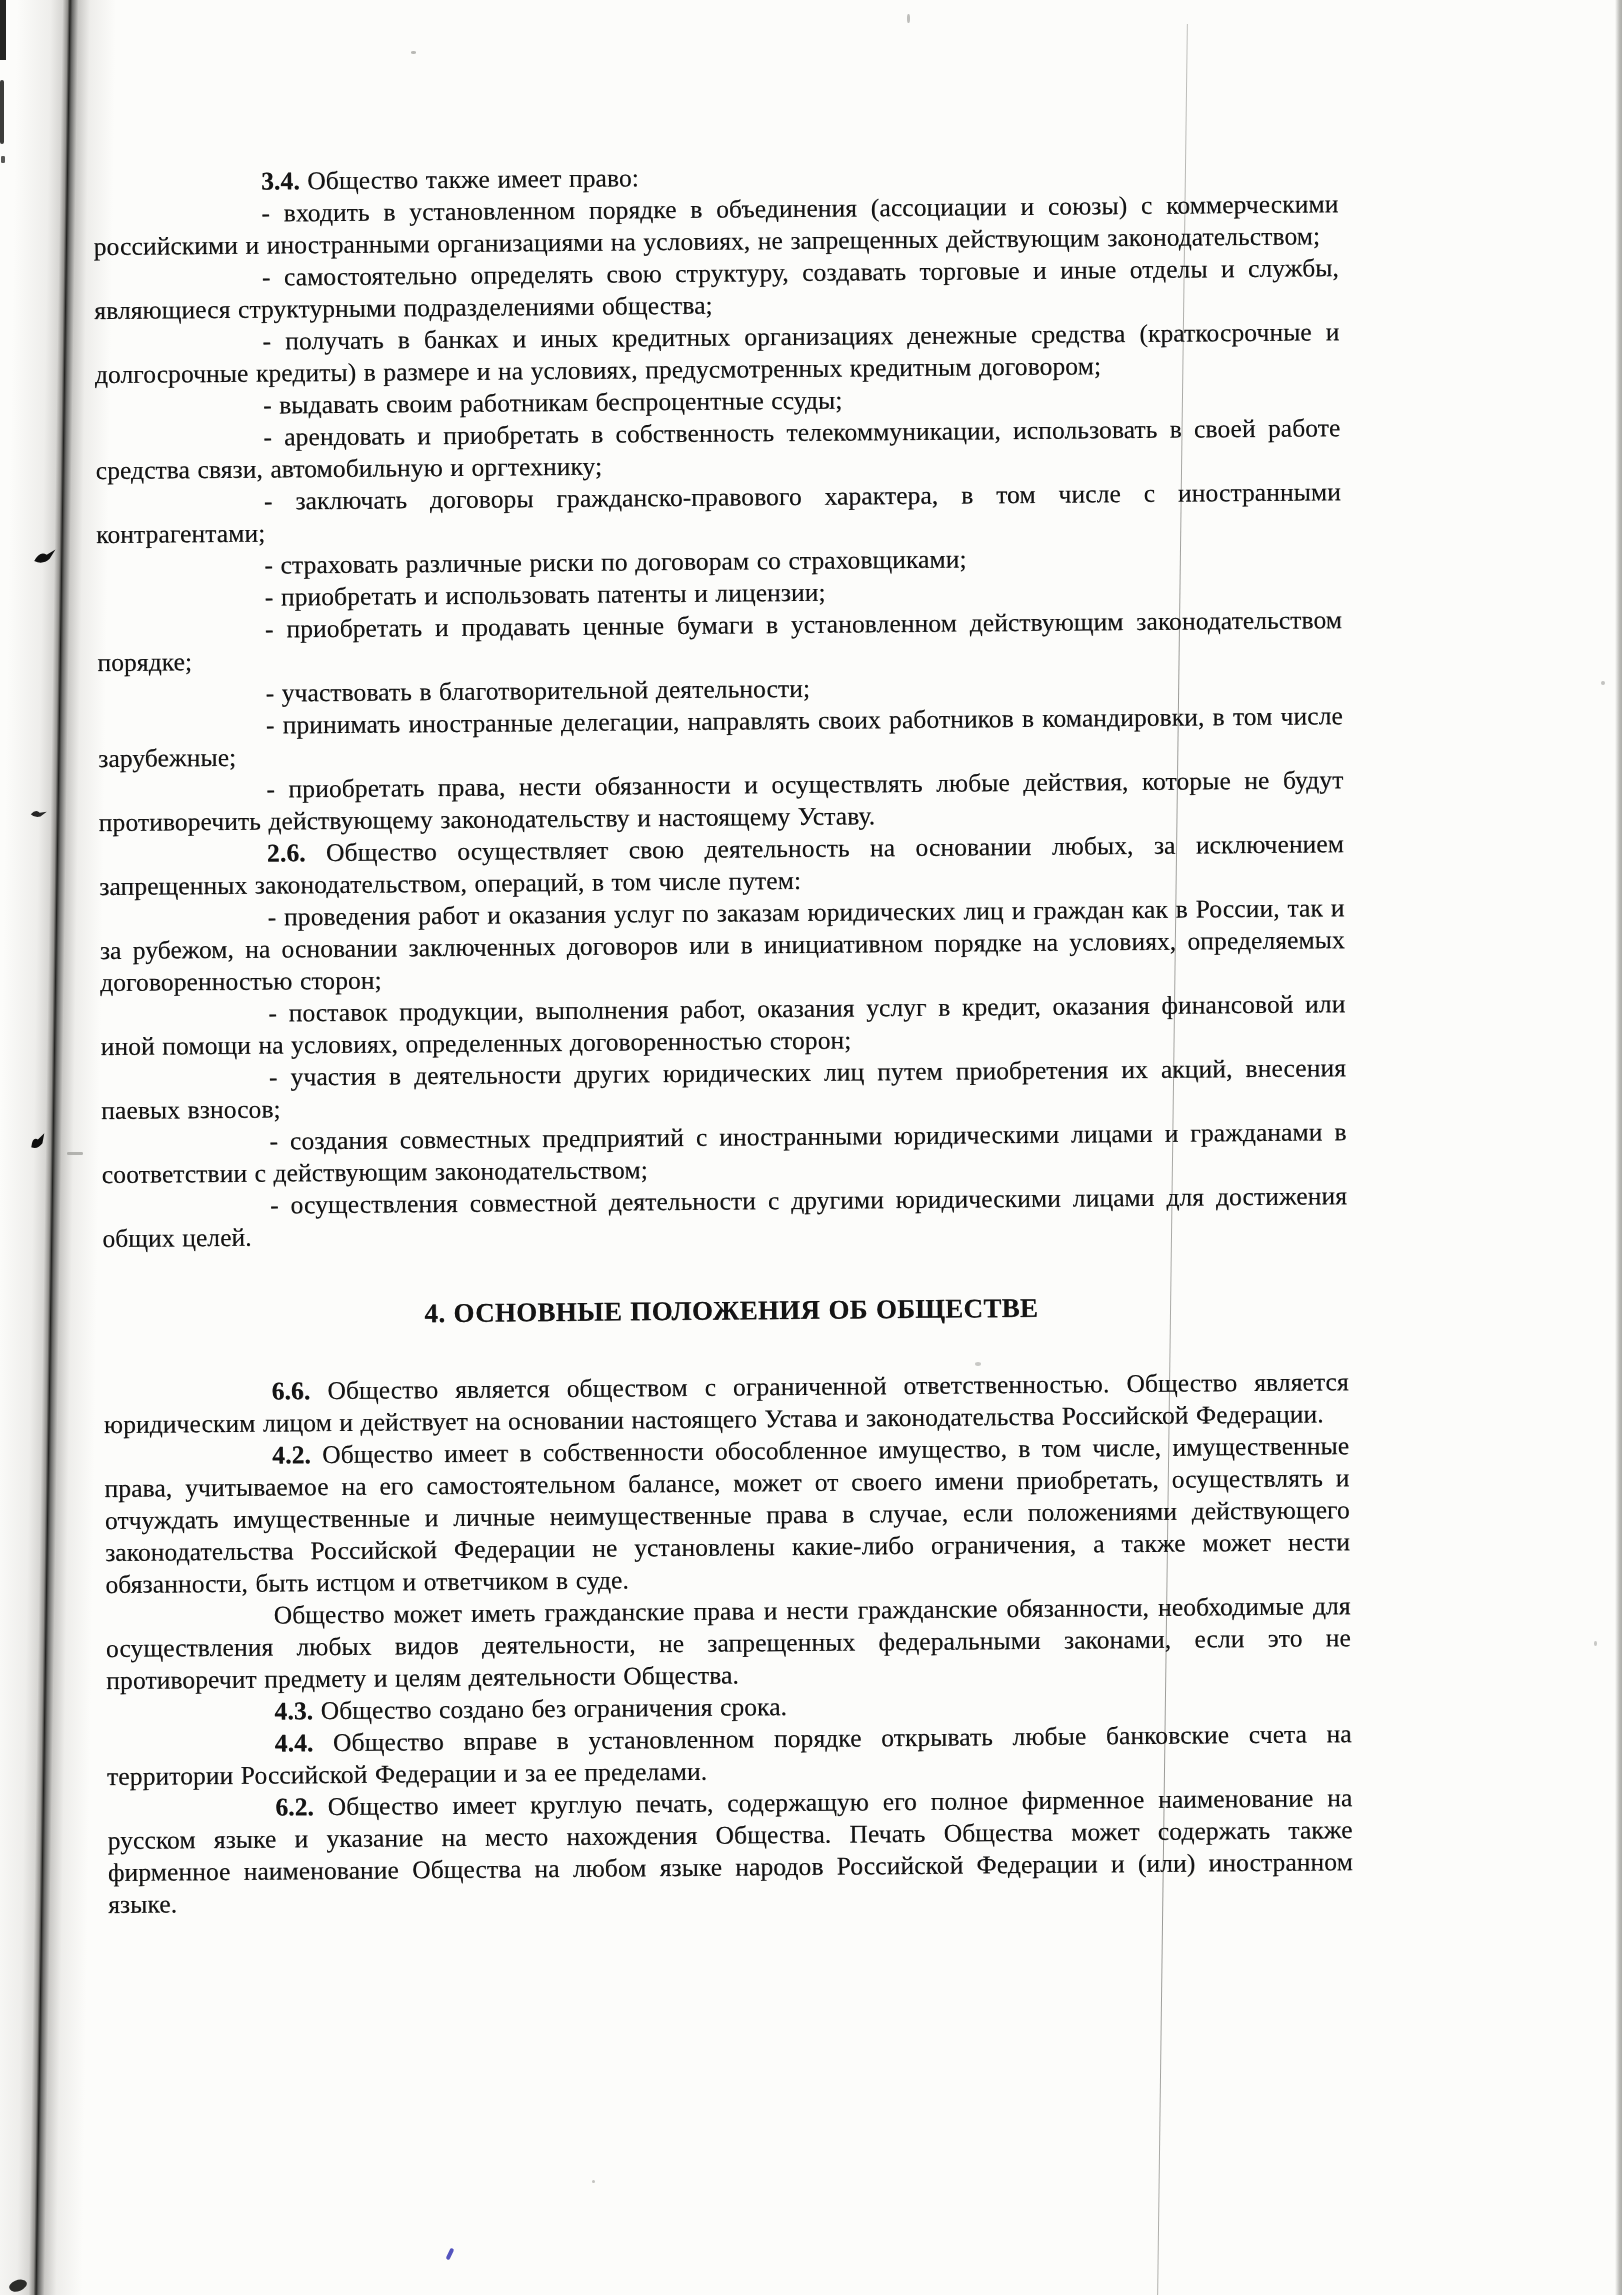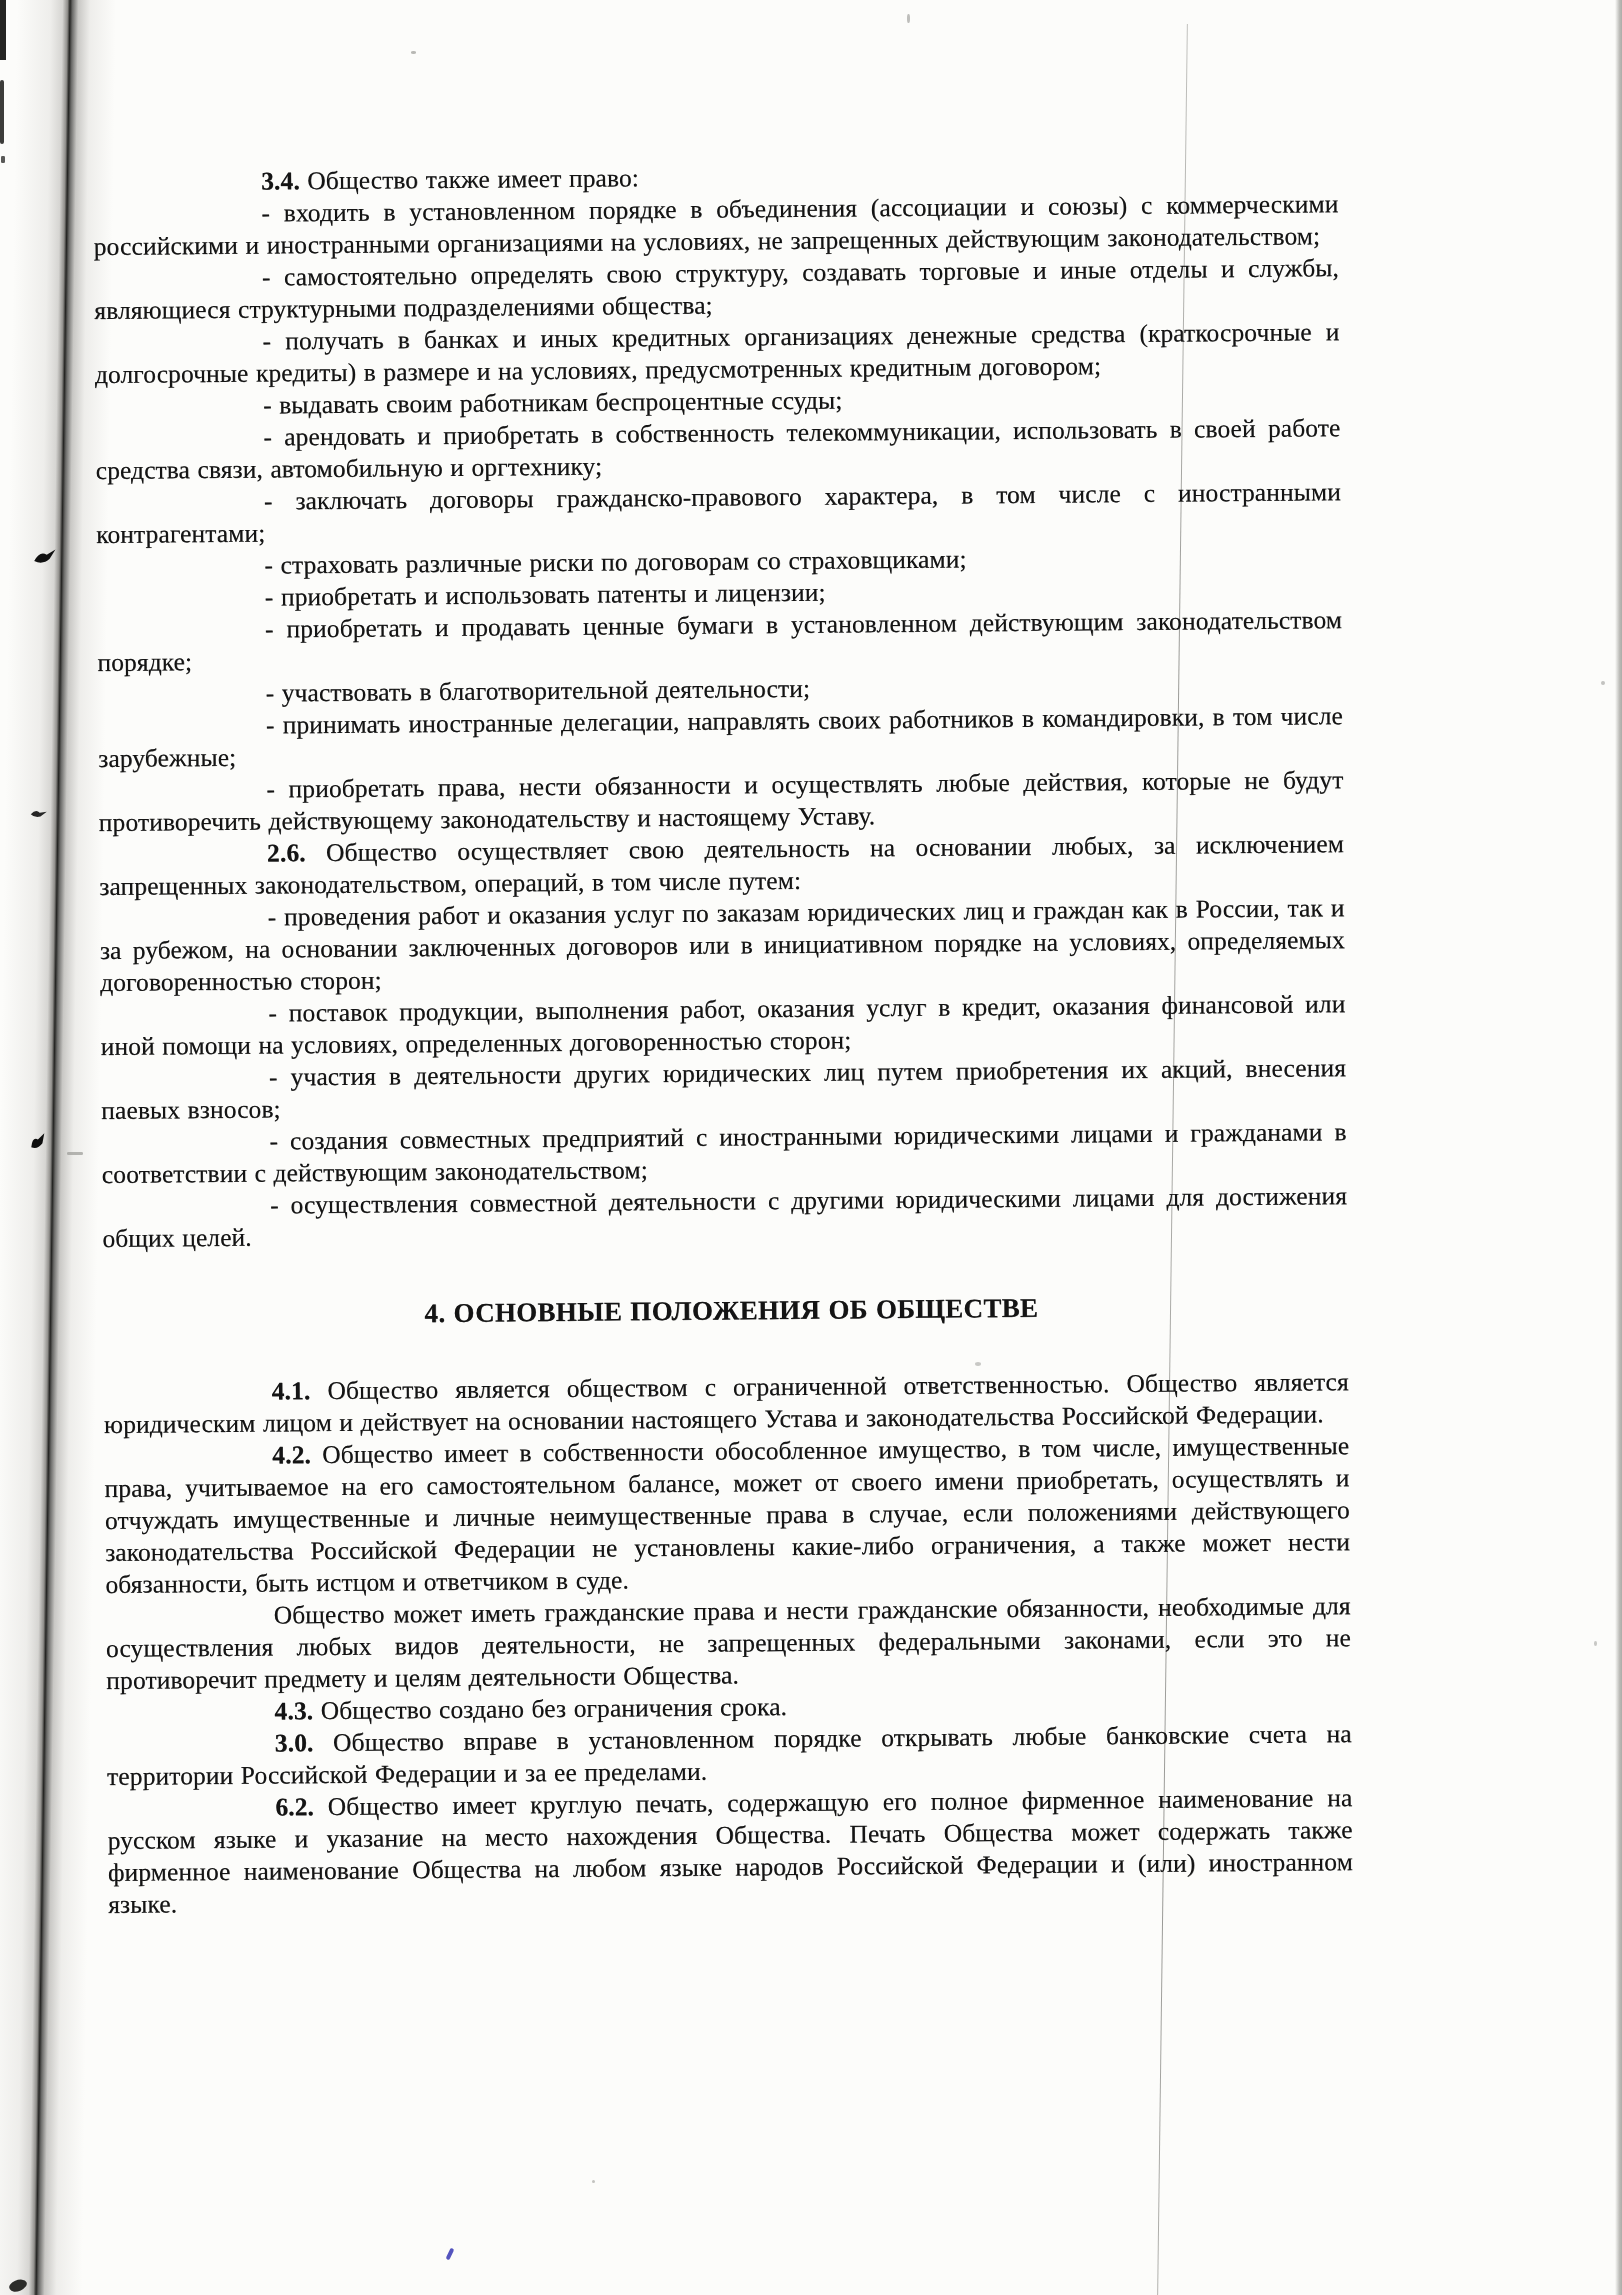--- a/index.html
+++ b/index.html
@@ -133,21 +133,21 @@
     <p class="para"><span>- приобретать права, нести обязанности и осуществлять любые действия, которые не будут противоречить действующему законодательству и настоящему Уставу.</span></p>
     <p class="para"><b class="num">2.6.</b><span> Общество осуществляет свою деятельность на основании любых, за исключением запрещенных законодательством, операций, в том числе путем:</span></p>
     <p class="para"><span>- проведения работ и оказания услуг по заказам юридических лиц и граждан как в России, так и за рубежом, на основании заключенных договоров или в инициативном порядке на условиях, определяемых договоренностью сторон;</span></p>
     <p class="para"><span>- поставок продукции, выполнения работ, оказания услуг в кредит, оказания финансовой или иной помощи на условиях, определенных договоренностью сторон;</span></p>
     <p class="para"><span>- участия в деятельности других юридических лиц путем приобретения их акций, внесения паевых взносов;</span></p>
     <p class="para"><span>- создания совместных предприятий с иностранными юридическими лицами и гражданами в соответствии с действующим законодательством;</span></p>
     <p class="para"><span>- осуществления совместной деятельности с другими юридическими лицами для достижения общих целей.</span></p>
 
     <h2 class="heading">4. ОСНОВНЫЕ ПОЛОЖЕНИЯ ОБ ОБЩЕСТВЕ</h2>
 
-    <p class="para"><b class="num">4.1.</b><span> Общество является обществом с ограниченной ответственностью. Общество является юридическим лицом и действует на основании настоящего Устава и законодательства Российской Федерации.</span></p>
+    <p class="para"><b class="num">6.6.</b><span> Общество является обществом с ограниченной ответственностью. Общество является юридическим лицом и действует на основании настоящего Устава и законодательства Российской Федерации.</span></p>
     <p class="para"><b class="num">4.2.</b><span> Общество имеет в собственности обособленное имущество, в том числе, имущественные права, учитываемое на его самостоятельном балансе, может от своего имени приобретать, осуществлять и отчуждать имущественные и личные неимущественные права в случае, если положениями действующего законодательства Российской Федерации не установлены какие-либо ограничения, а также может нести обязанности, быть истцом и ответчиком в суде.</span></p>
     <p class="para"><span>Общество может иметь гражданские права и нести гражданские обязанности, необходимые для осуществления любых видов деятельности, не запрещенных федеральными законами, если это не противоречит предмету и целям деятельности Общества.</span></p>
     <p class="para"><b class="num">4.3.</b><span> Общество создано без ограничения срока.</span></p>
-    <p class="para"><b class="num">3.0.</b><span> Общество вправе в установленном порядке открывать любые банковские счета на территории Российской Федерации и за ее пределами.</span></p>
+    <p class="para"><b class="num">4.4.</b><span> Общество вправе в установленном порядке открывать любые банковские счета на территории Российской Федерации и за ее пределами.</span></p>
     <p class="para"><b class="num">6.2.</b><span> Общество имеет круглую печать, содержащую его полное фирменное наименование на русском языке и указание на место нахождения Общества. Печать Общества может содержать также фирменное наименование Общества на любом языке народов Российской Федерации и (или) иностранном языке.</span></p>
   </div>
 </div>
 
 
 </body></html>

